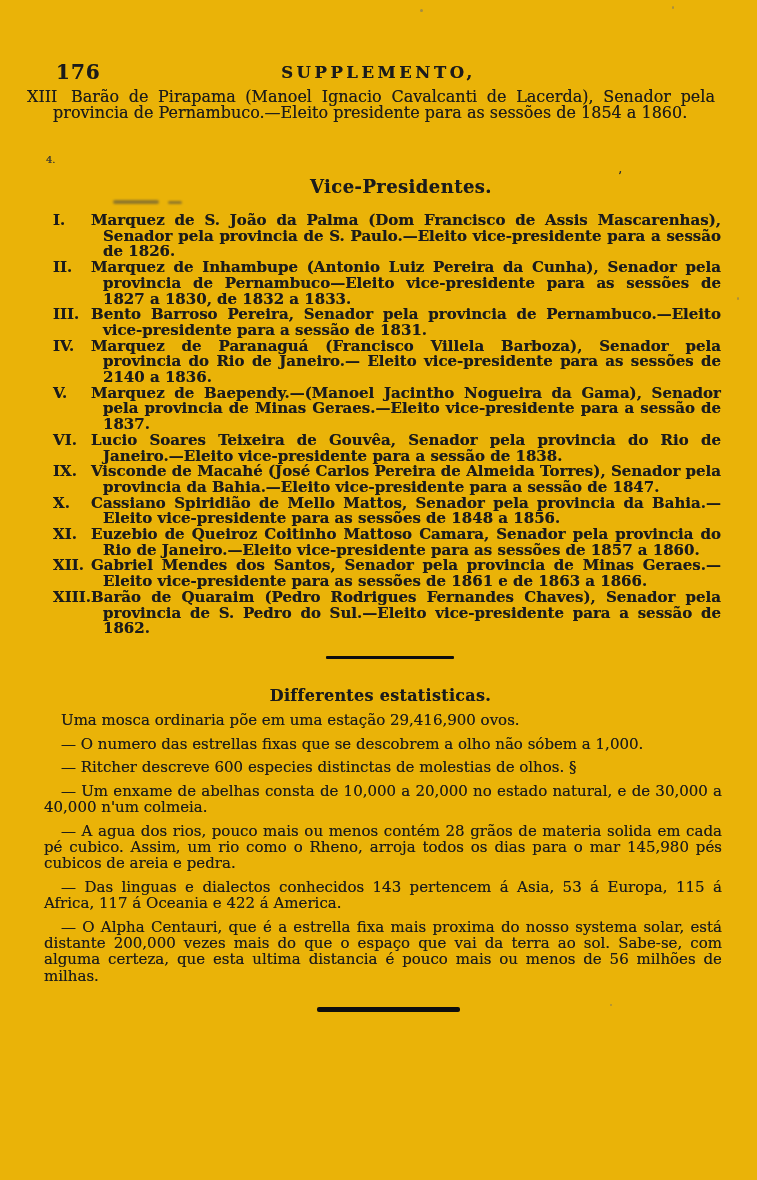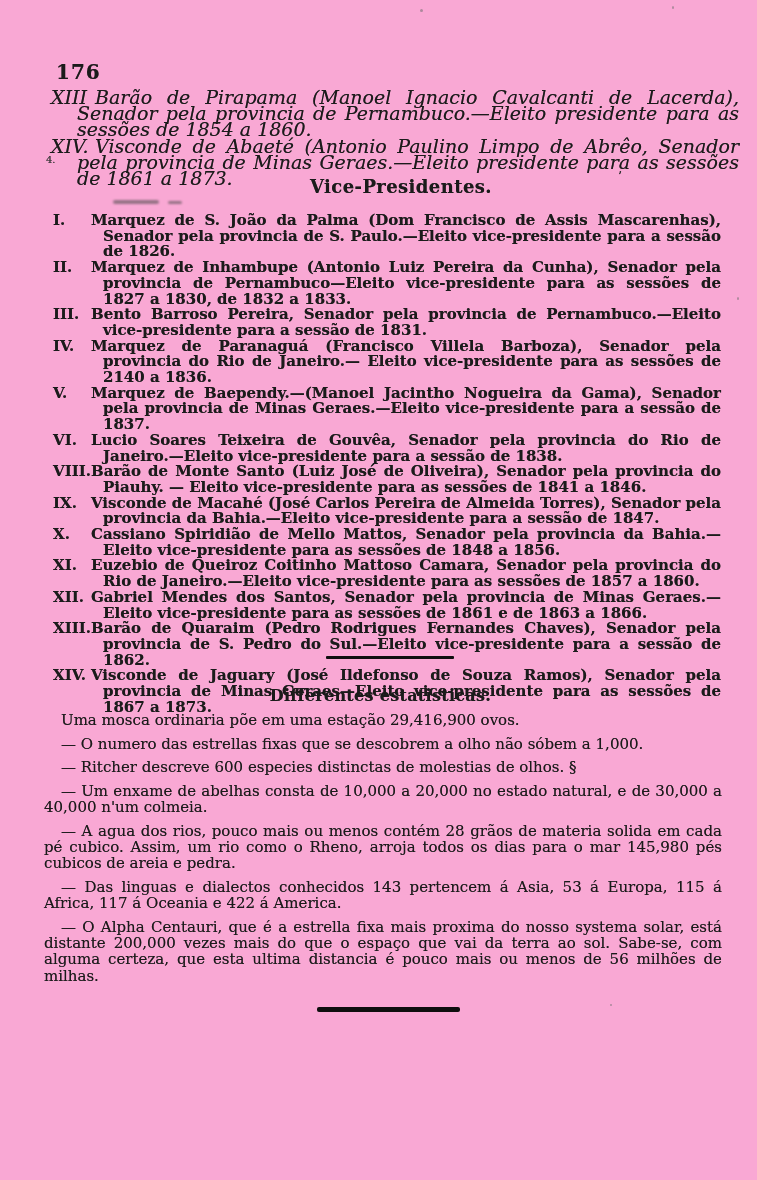--- a/index.html
+++ b/index.html
@@ -1,25 +1,25 @@
 <!DOCTYPE html>
 <html><head>
 <meta charset="utf-8">
 <style>
   html,body{margin:0;padding:0;background:#ffffff;}
   .page{
     position:relative;width:757px;height:1180px;overflow:hidden;
-    background:#f9a8d4;color:#1b1b1b;
+    background:#eab308;color:#1b1b1b;
     font-family:"DejaVu Serif","Liberation Serif",serif;
     text-shadow:0 0 .45px rgba(25,25,25,.6);
   }
   .pagenum{position:absolute;left:56px;top:60px;font-size:20px;font-weight:bold;letter-spacing:1px;}
   .running-title{position:absolute;left:0;right:0;top:63px;text-align:center;font-size:16.5px;font-weight:bold;letter-spacing:3.5px;}
 
-  .cont-list{position:absolute;left:51px;top:89px;width:688px;font-size:19px;line-height:16.2px;text-align:justify;font-style:italic;}
+  .cont-list{position:absolute;left:27px;top:89px;width:688px;font-size:16px;line-height:16.2px;text-align:justify;}
   .citem{padding-left:26px;text-indent:-26px;}
   .cnum{display:inline-block;min-width:44px;text-indent:0;}
 
   .vp-heading{position:absolute;left:0;right:0;top:176px;margin:0;text-align:center;font-size:18px;font-weight:bold;letter-spacing:.4px;padding-left:45px;}
   .heading-quote{position:absolute;left:618px;top:169px;font-size:13px;color:#333;}
 
   .vp-list{position:absolute;left:53px;top:213px;width:668px;font-size:15px;line-height:15.7px;text-align:justify;font-weight:bold;}
   .vitem{padding-left:50px;text-indent:-50px;}
   .vnum{display:inline-block;min-width:38px;text-indent:0;}
 
@@ -40,47 +40,45 @@
   .sp2{left:672px;top:6px;width:2px;height:3px;}
   .sp3{left:610px;top:1004px;width:2px;height:2px;}
   .sp4{left:737px;top:297px;width:2px;height:3px;}
 </style>
 </head>
 <body>
 
 <div class="page">
 
   <span class="pagenum">176</span>
+  <div class="running-title">SUPPLEMENTO,</div>
 
   <section class="cont-list">
     <div class="citem"><span class="cnum">XIII</span><span>Barão de Pirapama (Manoel Ignacio Cavalcanti de Lacerda), Senador pela provincia de Pernambuco.—Eleito presidente para as sessões de 1854 a 1860.</span></div>
-    <div class="citem"><span class="cnum">XIV.</span><span>Visconde de Abaeté (Antonio Paulino Limpo de Abrêo, Senador pela provincia de Minas Geraes.—Eleito presidente para as sessões de 1861 a 1873.</span></div>
   </section>
 
   <span class="margin-mark">4.</span>
 
   <h2 class="vp-heading">Vice-Presidentes.</h2>
   <span class="heading-quote">’</span>
   <div class="smudge s1"></div>
   <div class="smudge s2"></div>
 
   <section class="vp-list">
     <div class="vitem"><span class="vnum">I.</span><span>Marquez de S. João da Palma (Dom Francisco de Assis Mascarenhas), Senador pela provincia de S. Paulo.—Eleito vice-presidente para a sessão de 1826.</span></div>
     <div class="vitem"><span class="vnum">II.</span><span>Marquez de Inhambupe (Antonio Luiz Pereira da Cunha), Senador pela provincia de Pernambuco—Eleito vice-presidente para as sessões de 1827 a 1830, de 1832 a 1833.</span></div>
     <div class="vitem"><span class="vnum">III.</span><span>Bento Barroso Pereira, Senador pela provincia de Pernambuco.—Eleito vice-presidente para a sessão de 1831.</span></div>
     <div class="vitem"><span class="vnum">IV.</span><span>Marquez de Paranaguá (Francisco Villela Barboza), Senador pela provincia do Rio de Janeiro.— Eleito vice-presidente para as sessões de 2140 a 1836.</span></div>
     <div class="vitem"><span class="vnum">V.</span><span>Marquez de Baependy.—(Manoel Jacintho Nogueira da Gama), Senador pela provincia de Minas Geraes.—Eleito vice-presidente para a sessão de 1837.</span></div>
     <div class="vitem"><span class="vnum">VI.</span><span>Lucio Soares Teixeira de Gouvêa, Senador pela provincia do Rio de Janeiro.—Eleito vice-presidente para a sessão de 1838.</span></div>
-    <div class="vitem"><span class="vnum">VIII.</span><span>Barão de Monte Santo (Luiz José de Oliveira), Senador pela provincia do Piauhy. — Eleito vice-presidente para as sessões de 1841 a 1846.</span></div>
     <div class="vitem"><span class="vnum">IX.</span><span>Visconde de Macahé (José Carlos Pereira de Almeida Torres), Senador pela provincia da Bahia.—Eleito vice-presidente para a sessão de 1847.</span></div>
     <div class="vitem"><span class="vnum">X.</span><span>Cassiano Spiridião de Mello Mattos, Senador pela provincia da Bahia.—Eleito vice-presidente para as sessões de 1848 a 1856.</span></div>
     <div class="vitem"><span class="vnum">XI.</span><span>Euzebio de Queiroz Coitinho Mattoso Camara, Senador pela provincia do Rio de Janeiro.—Eleito vice-presidente para as sessões de 1857 a 1860.</span></div>
     <div class="vitem"><span class="vnum">XII.</span><span>Gabriel Mendes dos Santos, Senador pela provincia de Minas Geraes.—Eleito vice-presidente para as sessões de 1861 e de 1863 a 1866.</span></div>
     <div class="vitem"><span class="vnum">XIII.</span><span>Barão de Quaraim (Pedro Rodrigues Fernandes Chaves), Senador pela provincia de S. Pedro do Sul.—Eleito vice-presidente para a sessão de 1862.</span></div>
-    <div class="vitem"><span class="vnum">XIV.</span><span>Visconde de Jaguary (José Ildefonso de Souza Ramos), Senador pela provincia de Minas Geraes—Eleito vice-presidente para as sessões de 1867 a 1873.</span></div>
   </section>
 
   <div class="divider divider1"></div>
 
   <h3 class="stats-heading">Differentes estatisticas.</h3>
 
   <section class="stats">
     <p>Uma mosca ordinaria põe em uma estação 29,416,900 ovos.</p>
     <p>— O numero das estrellas fixas que se descobrem a olho não sóbem a 1,000.</p>
     <p>— Ritcher descreve 600 especies distinctas de molestias de olhos. §</p>

